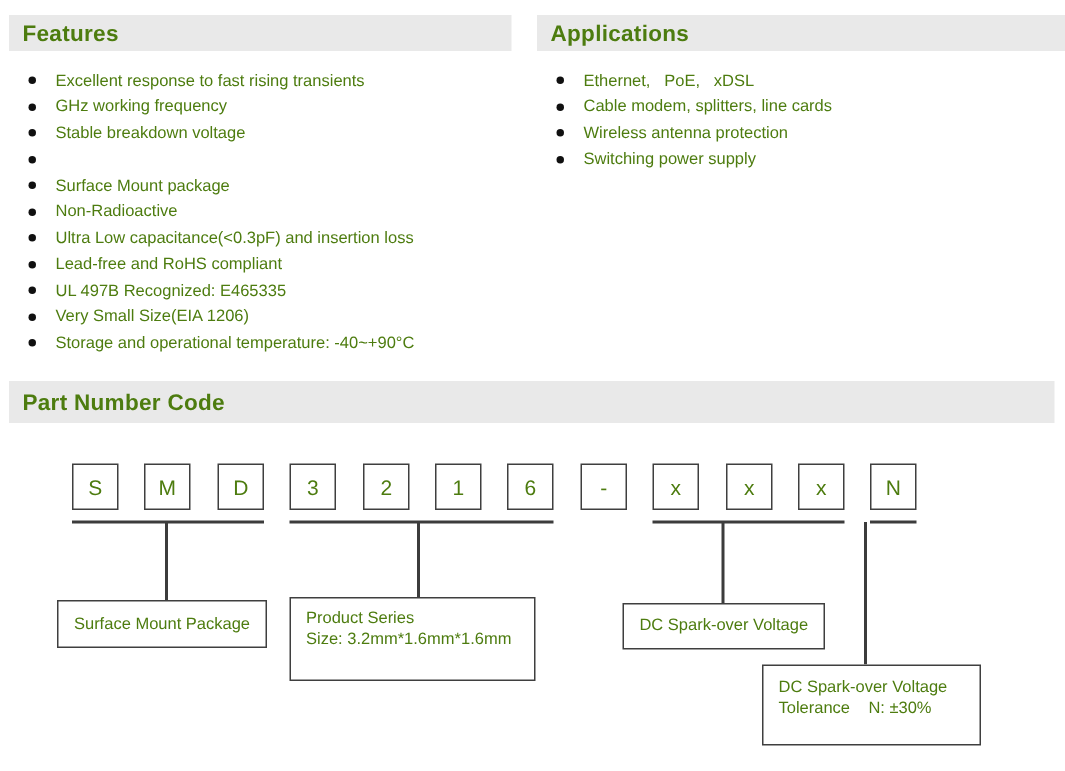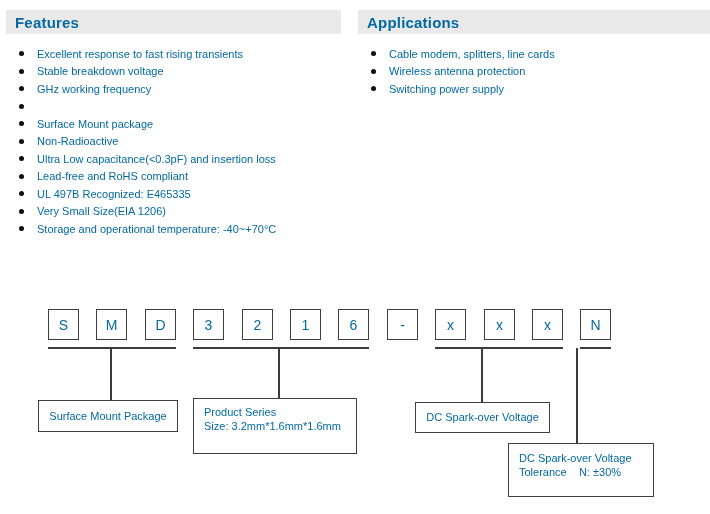--- a/index.html
+++ b/index.html
@@ -1,18 +1,18 @@
 <!DOCTYPE html>
 <html><head>
 <meta charset="utf-8">
 <style>
   html,body { margin:0; padding:0; background:#ffffff; }
   .page {
     position:relative; width:710px; height:514px; background:#ffffff;
-    font-family:"Liberation Sans", sans-serif; color:#0369a1; overflow:hidden;
+    font-family:"Liberation Sans", sans-serif; color:#4d7c0f; overflow:hidden;
   }
   .bar {
     position:absolute; background:#e9e9e9; box-sizing:border-box;
     display:flex; align-items:center; padding-left:9px;
     font-size:15px; font-weight:bold; letter-spacing:0.2px;
   }
   .bar-features     { left:6px;   top:10px;  width:335px; height:24px; }
   .bar-applications { left:358px; top:10px;  width:368px; height:24px; }
   .bar-pnc          { left:6px;   top:254px; width:697px; height:28px; }
 
@@ -62,25 +62,25 @@
   <div class="bar bar-features">
     <span>Features</span>
   </div>
   <ul class="bullet-list list-features">
     <li>
         <span class="bullet"></span>
         <span class="bullet-label">Excellent response to fast rising transients</span>
       </li>
     <li>
         <span class="bullet"></span>
-        <span class="bullet-label">Stable breakdown voltage</span>
+        <span class="bullet-label">GHz working frequency</span>
       </li>
     <li>
         <span class="bullet"></span>
-        <span class="bullet-label">GHz working frequency</span>
+        <span class="bullet-label">Stable breakdown voltage</span>
       </li>
     <li>
         <span class="bullet"></span>
       </li>
     <li>
         <span class="bullet"></span>
         <span class="bullet-label">Surface Mount package</span>
       </li>
     <li>
         <span class="bullet"></span>
@@ -97,42 +97,49 @@
     <li>
         <span class="bullet"></span>
         <span class="bullet-label">UL 497B Recognized: E465335</span>
       </li>
     <li>
         <span class="bullet"></span>
         <span class="bullet-label">Very Small Size(EIA 1206)</span>
       </li>
     <li>
         <span class="bullet"></span>
-        <span class="bullet-label">Storage and operational temperature: -40~+70°C</span>
+        <span class="bullet-label">Storage and operational temperature: -40~+90°C</span>
       </li>
   </ul>
 
   <div class="bar bar-applications">
     <span>Applications</span>
   </div>
   <ul class="bullet-list list-applications">
+    <li>
+        <span class="bullet"></span>
+        <span class="bullet-label">Ethernet,   PoE,   xDSL</span>
+      </li>
     <li>
         <span class="bullet"></span>
         <span class="bullet-label">Cable modem, splitters, line cards</span>
       </li>
     <li>
         <span class="bullet"></span>
         <span class="bullet-label">Wireless antenna protection</span>
       </li>
     <li>
         <span class="bullet"></span>
         <span class="bullet-label">Switching power supply</span>
       </li>
   </ul>
 
+  <div class="bar bar-pnc">
+    <span>Part Number Code</span>
+  </div>
 
   <div class="char-box" style="left:48px">S</div>
   <div class="char-box" style="left:96px">M</div>
   <div class="char-box" style="left:145px">D</div>
   <div class="char-box" style="left:193px">3</div>
   <div class="char-box" style="left:242px">2</div>
   <div class="char-box" style="left:290px">1</div>
   <div class="char-box" style="left:338px">6</div>
   <div class="char-box" style="left:387px">-</div>
   <div class="char-box" style="left:435px">x</div>

